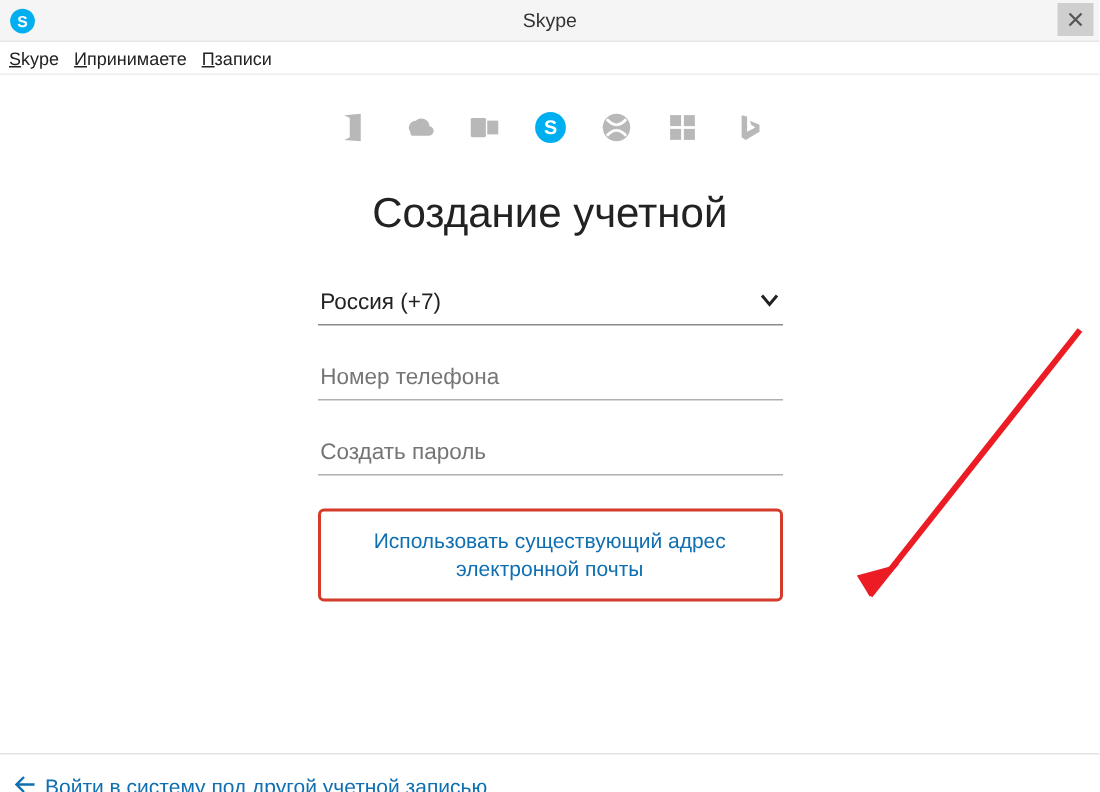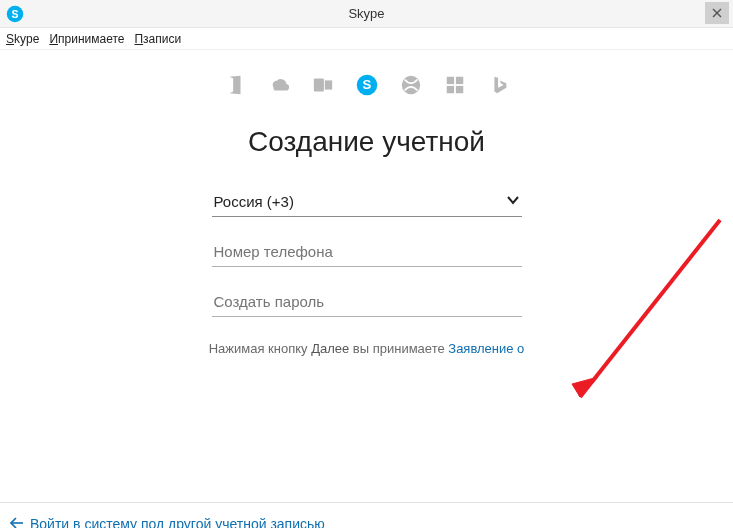--- a/index.html
+++ b/index.html
@@ -113,35 +113,38 @@
         </svg>
     </span>
   </div>
 
   <h1 class="heading">
     <span>Создание учетной</span><br>
   </h1>
 
   <div class="form">
     <div class="selectish">
-      <span>Россия (+3)</span>
+      <span>Россия (+7)</span>
       <span class="chevron">
         <svg width="14" height="14" viewBox="0 0 14 14">
             <polyline points="2,4 7,10 12,4" fill="none" stroke="#222" stroke-width="2"></polyline>
           </svg>
       </span>
     </div>
     <input class="field" placeholder="Номер телефона" style="">
     <input class="field" type="password" placeholder="Создать пароль" style="">
   </div>
 
+  <div class="alt-link-wrap">
+    <div class="alt-link">
+      <span>Использовать существующий адрес</span><br>
+      <span>электронной почты</span>
+    </div>
+  </div>
 
-  <div class="terms">
-    <span>Нажимая кнопку </span><span class="boldish">Далее</span><span> вы принимаете </span><span class="link">Заявление о</span>
-  </div>
 
 </div>
 
 <div class="footer">
   <div class="footer-link">
     <span>
       <svg width="14" height="12" viewBox="0 0 14 12">
           <line x1="13" y1="6" x2="2" y2="6" stroke="#0f6fb1" stroke-width="1.6"></line>
           <polyline points="6,1 1,6 6,11" fill="none" stroke="#0f6fb1" stroke-width="1.6"></polyline>
         </svg>

